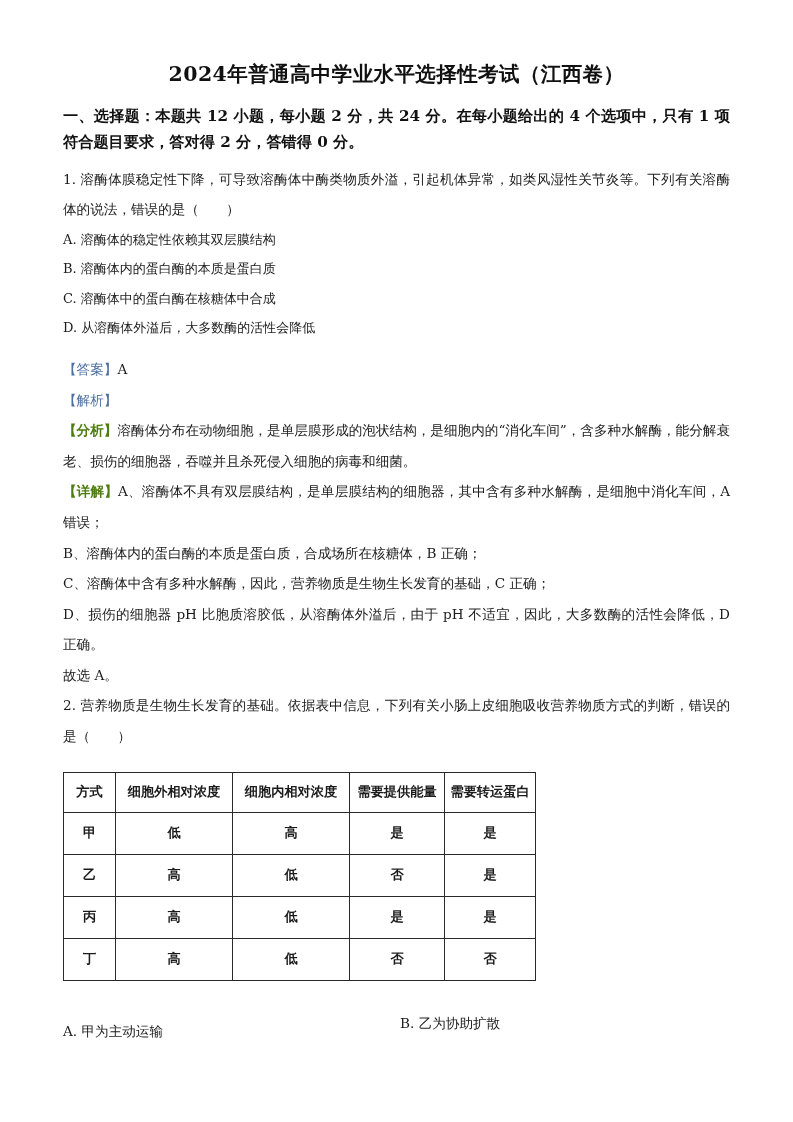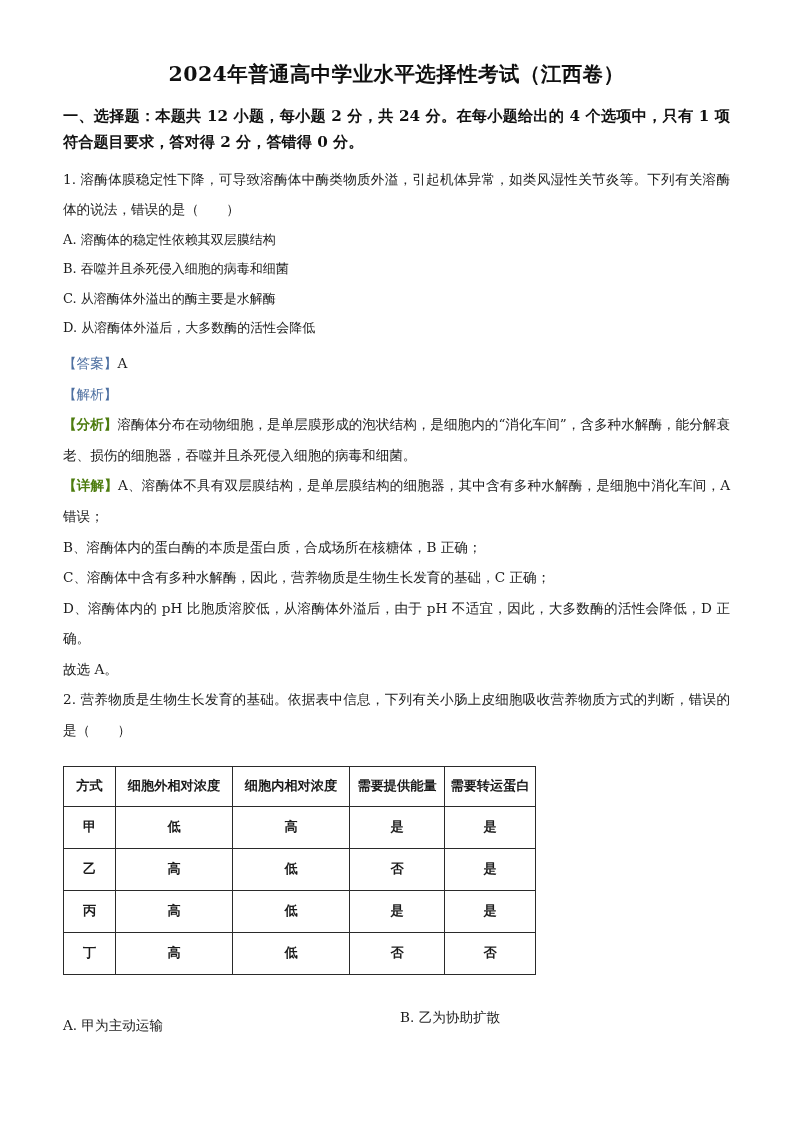--- a/index.html
+++ b/index.html
@@ -69,21 +69,21 @@
 
   
   .marker-blue {
     color: #4d6fa0;
   }
   .marker-bold {
     font-weight: bold;
     color: #4d7c0f;
   }
 
-  .ans-line { margin-top: 6px; }
+  .ans-line { margin-top: 12px; }
 
   
   .tbl-wrap {
     margin-top: 20px;
     width: 472px;
     font-weight: bold;
   }
   table.data-table {
     border-collapse: collapse;
     width: 472px;
@@ -133,35 +133,35 @@
 
 <div class="page">
 
   <h1 class="doc-title">2024年普通高中学业水平选择性考试（江西卷）</h1>
 
   <div class="section-head">一、选择题：本题共 12 小题，每小题 2 分，共 24 分。在每小题给出的 4 个选项中，只有 1 项符合题目要求，答对得 2 分，答错得 0 分。</div>
 
   <p class="para stem">1. 溶酶体膜稳定性下降，可导致溶酶体中酶类物质外溢，引起机体异常，如类风湿性关节炎等。下列有关溶酶体的说法，错误的是（　　）</p>
 
   <p class="opt">A. 溶酶体的稳定性依赖其双层膜结构</p>
-  <p class="opt">B. 吞噬并且杀死侵入细胞的病毒和细菌</p>
-  <p class="opt">C. 从溶酶体外溢出的酶主要是水解酶</p>
+  <p class="opt">B. 溶酶体内的蛋白酶的本质是蛋白质</p>
+  <p class="opt">C. 溶酶体中的蛋白酶在核糖体中合成</p>
   <p class="opt">D. 从溶酶体外溢后，大多数酶的活性会降低</p>
 
   <p class="para ans-line"><span class="marker-blue">【答案】</span><span>A</span></p>
 
   <p class="para"><span class="marker-blue">【解析】</span></p>
 
   <p class="para"><span class="marker-bold">【分析】</span><span>溶酶体分布在动物细胞，是单层膜形成的泡状结构，是细胞内的“消化车间”，含多种水解酶，能分解衰老、损伤的细胞器，吞噬并且杀死侵入细胞的病毒和细菌。</span></p>
 
   <p class="para"><span class="marker-bold">【详解】</span><span>A、溶酶体不具有双层膜结构，是单层膜结构的细胞器，其中含有多种水解酶，是细胞中消化车间，A 错误；</span></p>
 
   <p class="para">B、溶酶体内的蛋白酶的本质是蛋白质，合成场所在核糖体，B 正确；</p>
   <p class="para">C、溶酶体中含有多种水解酶，因此，营养物质是生物生长发育的基础，C 正确；</p>
-  <p class="para">D、溶酶体内的 pH 比胞质溶胶低，从溶酶体外溢后，由于 pH 不适宜，因此，大多数酶的活性会降低，D 正确。</p>
+  <p class="para">D、损伤的细胞器 pH 比胞质溶胶低，从溶酶体外溢后，由于 pH 不适宜，因此，大多数酶的活性会降低，D 正确。</p>
 
   <p class="para">故选 A。</p>
 
   <p class="para">2. 营养物质是生物生长发育的基础。依据表中信息，下列有关小肠上皮细胞吸收营养物质方式的判断，错误的是（　　）</p>
 
   <div class="tbl-wrap">
     <table class="data-table">
       <colgroup>
         <col class="c0">
           <col class="c1">

